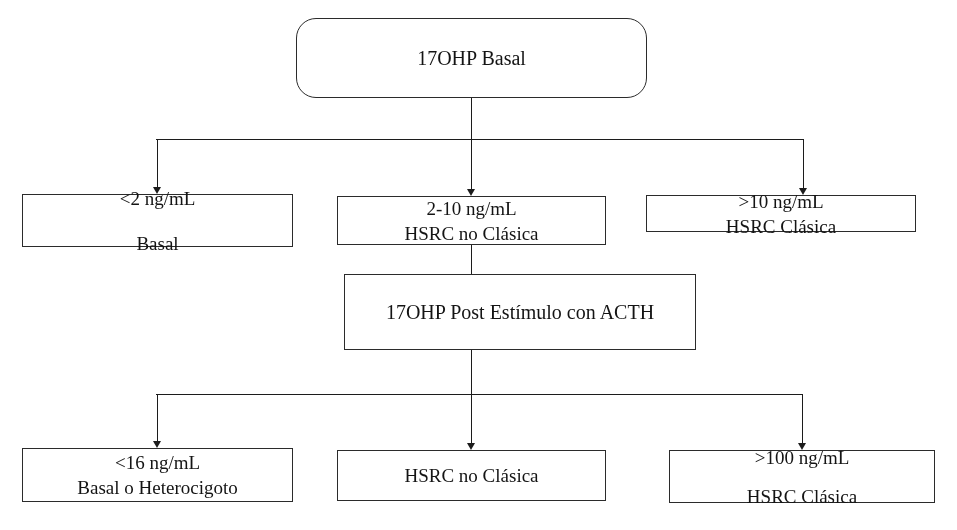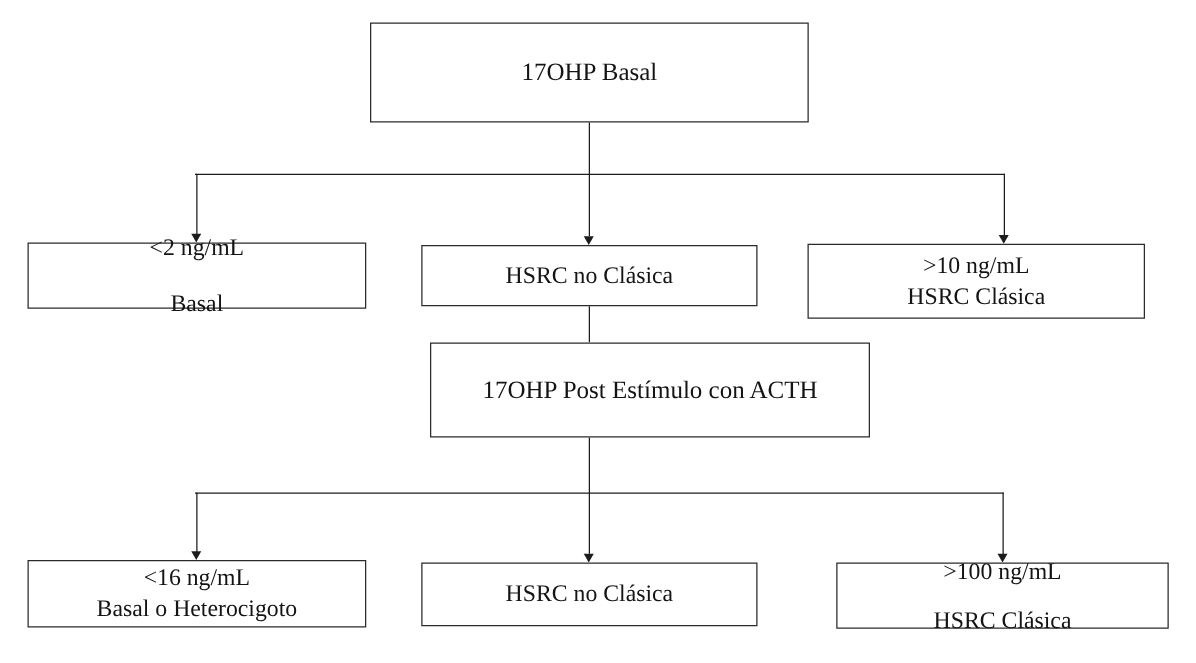--- a/index.html
+++ b/index.html
@@ -45,40 +45,41 @@
     border-left: 4.5px solid transparent;
     border-right: 4.5px solid transparent;
     border-top: 7px solid #1c1c1c;
   }
 </style>
 </head>
 <body>
 
 <div class="canvas">
 
-  <div class="box main" style="left:296px; top:18px; width:351px; height:80px;">
+  <div class="box main" style="left:296px; top:18px; width:351px; height:80px;border-radius:20px;">
     <span>17OHP Basal</span>
   </div>
 
   <div class="line v" style="left:470.5px; top:98px; height:91px;"></div>
   <div class="line h" style="left:156px; top:138.5px; width:648px;"></div>
   <div class="line v" style="left:156.5px; top:138.5px; height:49px;"></div>
   <div class="line v" style="left:802.5px; top:138.5px; height:50px;"></div>
   <div class="arrowhead" style="left:152.5px; top:187px;"></div>
   <div class="arrowhead" style="left:466.5px; top:189px;"></div>
   <div class="arrowhead" style="left:798.5px; top:188px;"></div>
 
   <div class="box" style="left:22px; top:194px; width:271px; height:53px;gap:20px;">
     <div>&lt;2 ng/mL</div>
     <div>Basal</div>
   </div>
   <div class="box" style="left:337px; top:196px; width:269px; height:49px;">
+    <div>2-10 ng/mL</div>
     <div>HSRC no Clásica</div>
   </div>
-  <div class="box" style="left:646px; top:195px; width:270px; height:60px;">
+  <div class="box" style="left:646px; top:195px; width:270px; height:37px;">
     <div>&gt;10 ng/mL</div>
     <div>HSRC Clásica</div>
   </div>
 
   <div class="line v" style="left:470.5px; top:245px; height:29px;"></div>
 
   <div class="box main" style="left:296px; top:274px; width:352px; height:76px;margin-left:48px;">
     <span>17OHP Post Estímulo con ACTH</span>
   </div>
 

